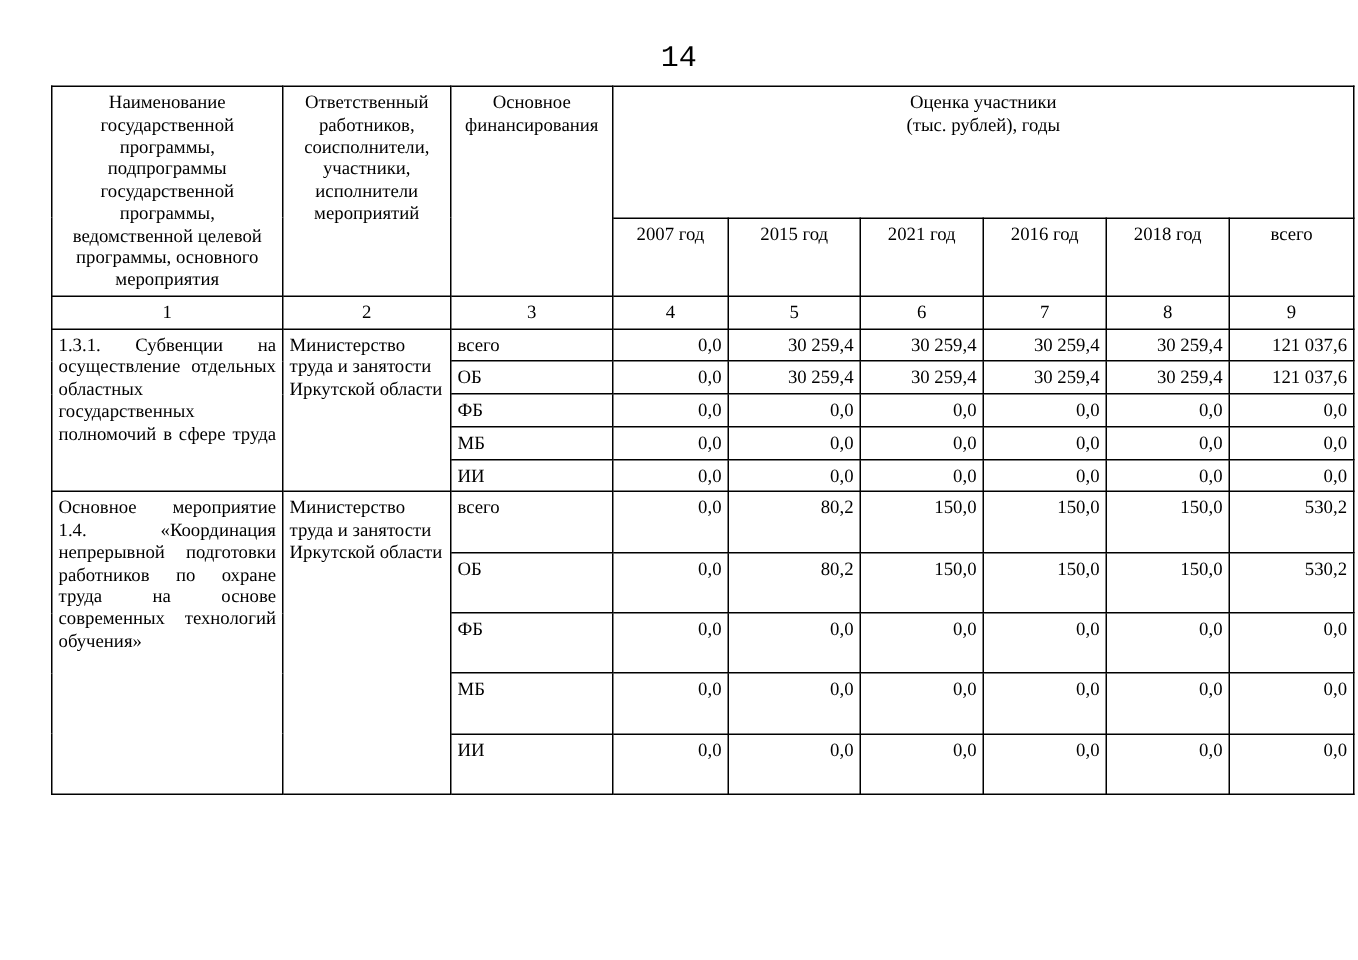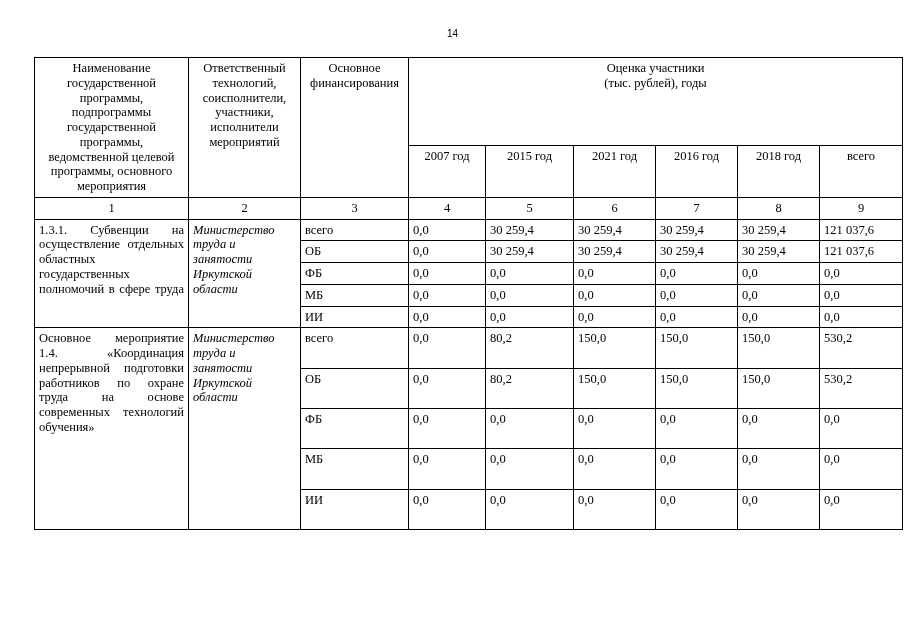--- a/index.html
+++ b/index.html
@@ -19,22 +19,22 @@
     width: 905px;
     height: 640px;
     overflow: hidden;
   }
   .page-number {
     position: absolute;
     top: 28px;
     left: 0;
     width: 905px;
     text-align: center;
-    font-size: 10px;
-    font-family: Liberation Sans, sans-serif;
+    font-size: 20px;
+    font-family: Liberation Mono, monospace;
   }
   table.doc-table {
     position: absolute;
     top: 57px;
     left: 34px;
     width: 838px;
     border-collapse: collapse;
     table-layout: fixed;
   }
   table.doc-table td,
@@ -64,30 +64,29 @@
     padding: 5px 6px 5px 5px;
     font-size: 12.5px;
     line-height: 1.30;
   }
   .cell-exec {
     vertical-align: top;
     text-align: left;
     padding: 5px 5px;
     font-size: 12.5px;
     line-height: 1.30;
-    font-style: italic;
   }
   .cell-src {
     vertical-align: top;
     text-align: left;
     padding: 5px 6px;
     font-size: 12.5px;
   }
   .cell-val {
-    text-align: left;
+    text-align: right;
     vertical-align: top;
     padding: 5px 4px;
     font-size: 12.5px;
   }
   .h-title {
     font-size: 12.5px;
     line-height: 1.2;
     margin-top: 48px;
   }
 </style>
@@ -106,21 +105,21 @@
       <col style="width:77px">
       <col style="width:88px">
       <col style="width:82px">
       <col style="width:82px">
       <col style="width:82px">
       <col style="width:83px">
     </colgroup>
     <thead>
       <tr>
         <th class="head-cell h-title" rowspan="2">Наименование государственной программы, подпрограммы государственной программы, ведомственной целевой программы, основного мероприятия</th>
-        <th class="head-cell h-title" rowspan="2">Ответственный технологий, соисполнители, участники, исполнители мероприятий</th>
+        <th class="head-cell h-title" rowspan="2">Ответственный работников, соисполнители, участники, исполнители мероприятий</th>
         <th class="head-cell h-title" rowspan="2">Основное финансирования</th>
         <th class="head-cell h-title" colspan="6">
           <div>Оценка участники</div>
           <div>(тыс. рублей), годы</div>
         </th>
       </tr>
       <tr>
         <th class="head-cell">2007 год</th>
         <th class="head-cell">2015 год</th>
         <th class="head-cell">2021 год</th>

